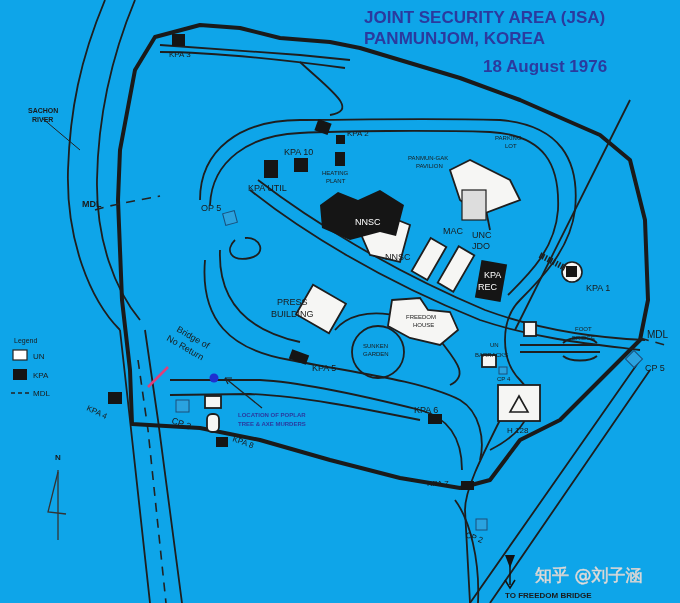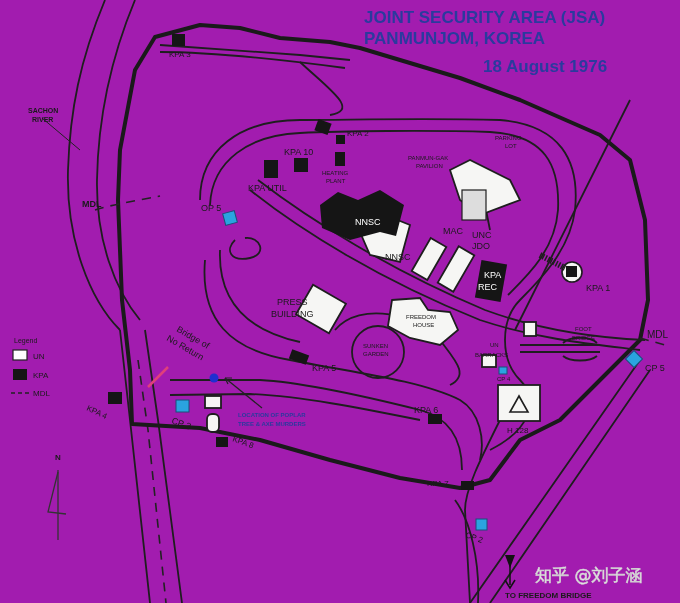--- a/index.html
+++ b/index.html
@@ -1,16 +1,16 @@
 <!DOCTYPE html>
 <html><head>
 <meta charset="utf-8">
 <style>
   html, body { margin: 0; padding: 0; background: #f4f4f2; }
-  #map-wrap { position: relative; width: 680px; height: 603px; overflow: hidden; background: #a21caf; }
+  #map-wrap { position: relative; width: 680px; height: 603px; overflow: hidden; background: #0ea5e9; }
   svg { position: absolute; left: 0; top: 0; }
   .t { font-family: "Liberation Sans", sans-serif; fill: #1a1a1a; }
   .title { font-family: "Liberation Sans", sans-serif; font-weight: bold; fill: #2b3a9e; }
   .blue-note { font-family: "Liberation Sans", sans-serif; font-weight: bold; fill: #2b3a9e; }
   .wm { font-family: "DejaVu Sans", sans-serif; fill: #e6e6e6; stroke: #cfcfcf; stroke-width: 0.6; }
   .road { fill: none; stroke: #1e1e1e; stroke-width: 1.8; }
   .border { fill: none; stroke: #1a1a1a; stroke-width: 4; stroke-linejoin: round; }
   .un { fill: #f6f6f4; stroke: #1e1e1e; stroke-width: 1.8; }
   .kpa { fill: #151515; }
   .cp { fill: #2aa3e0; stroke: #1a4f7a; stroke-width: 1; }

